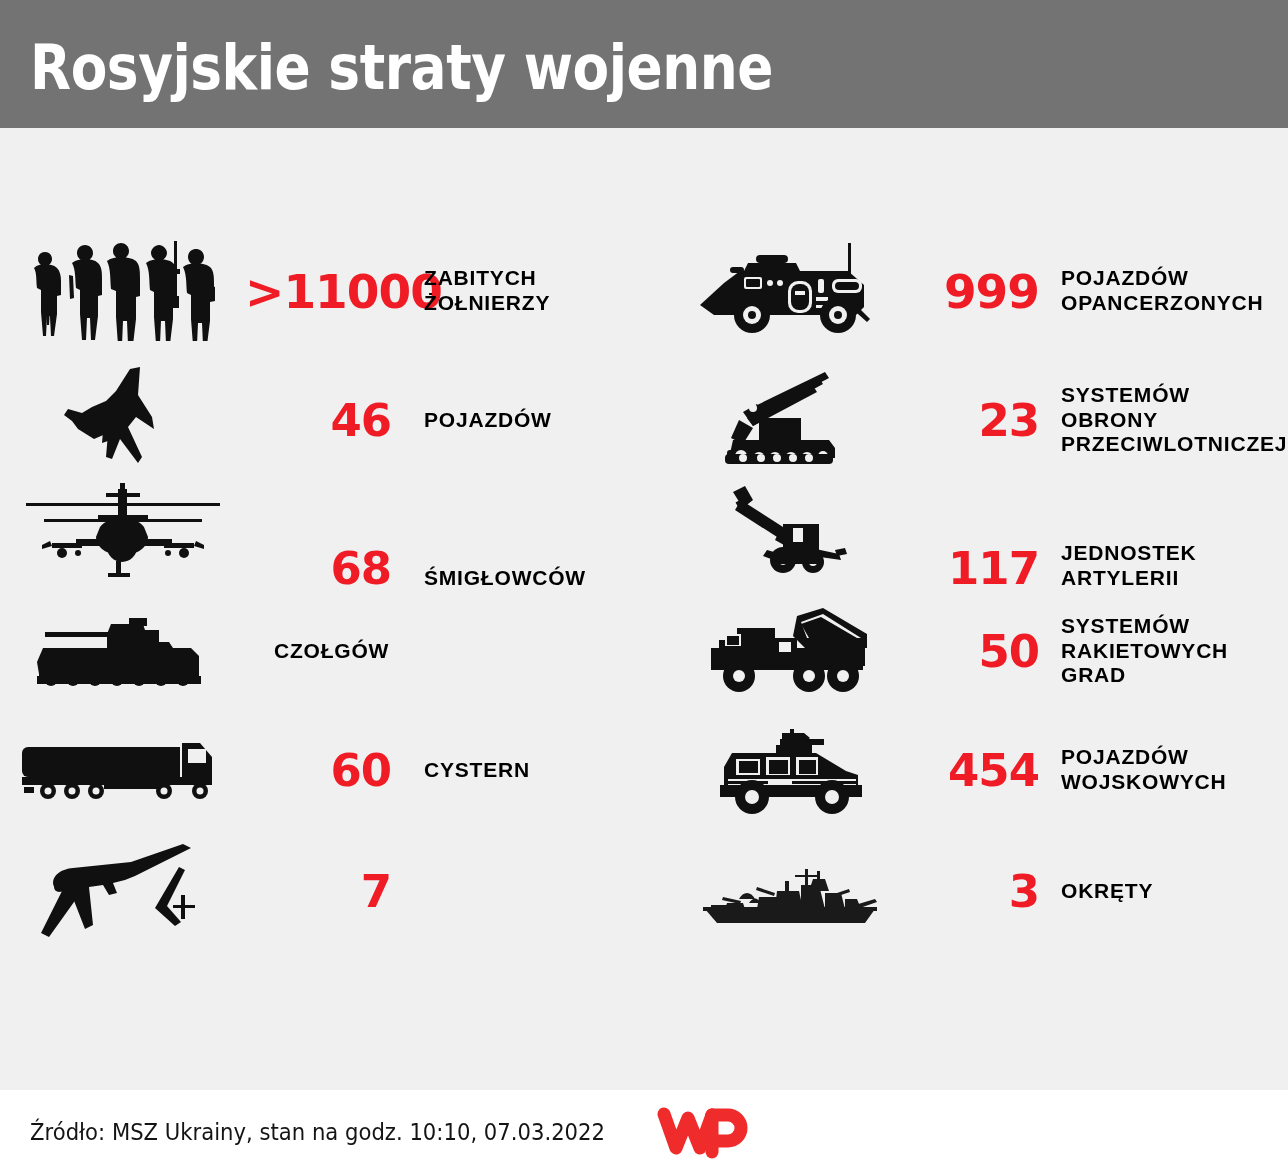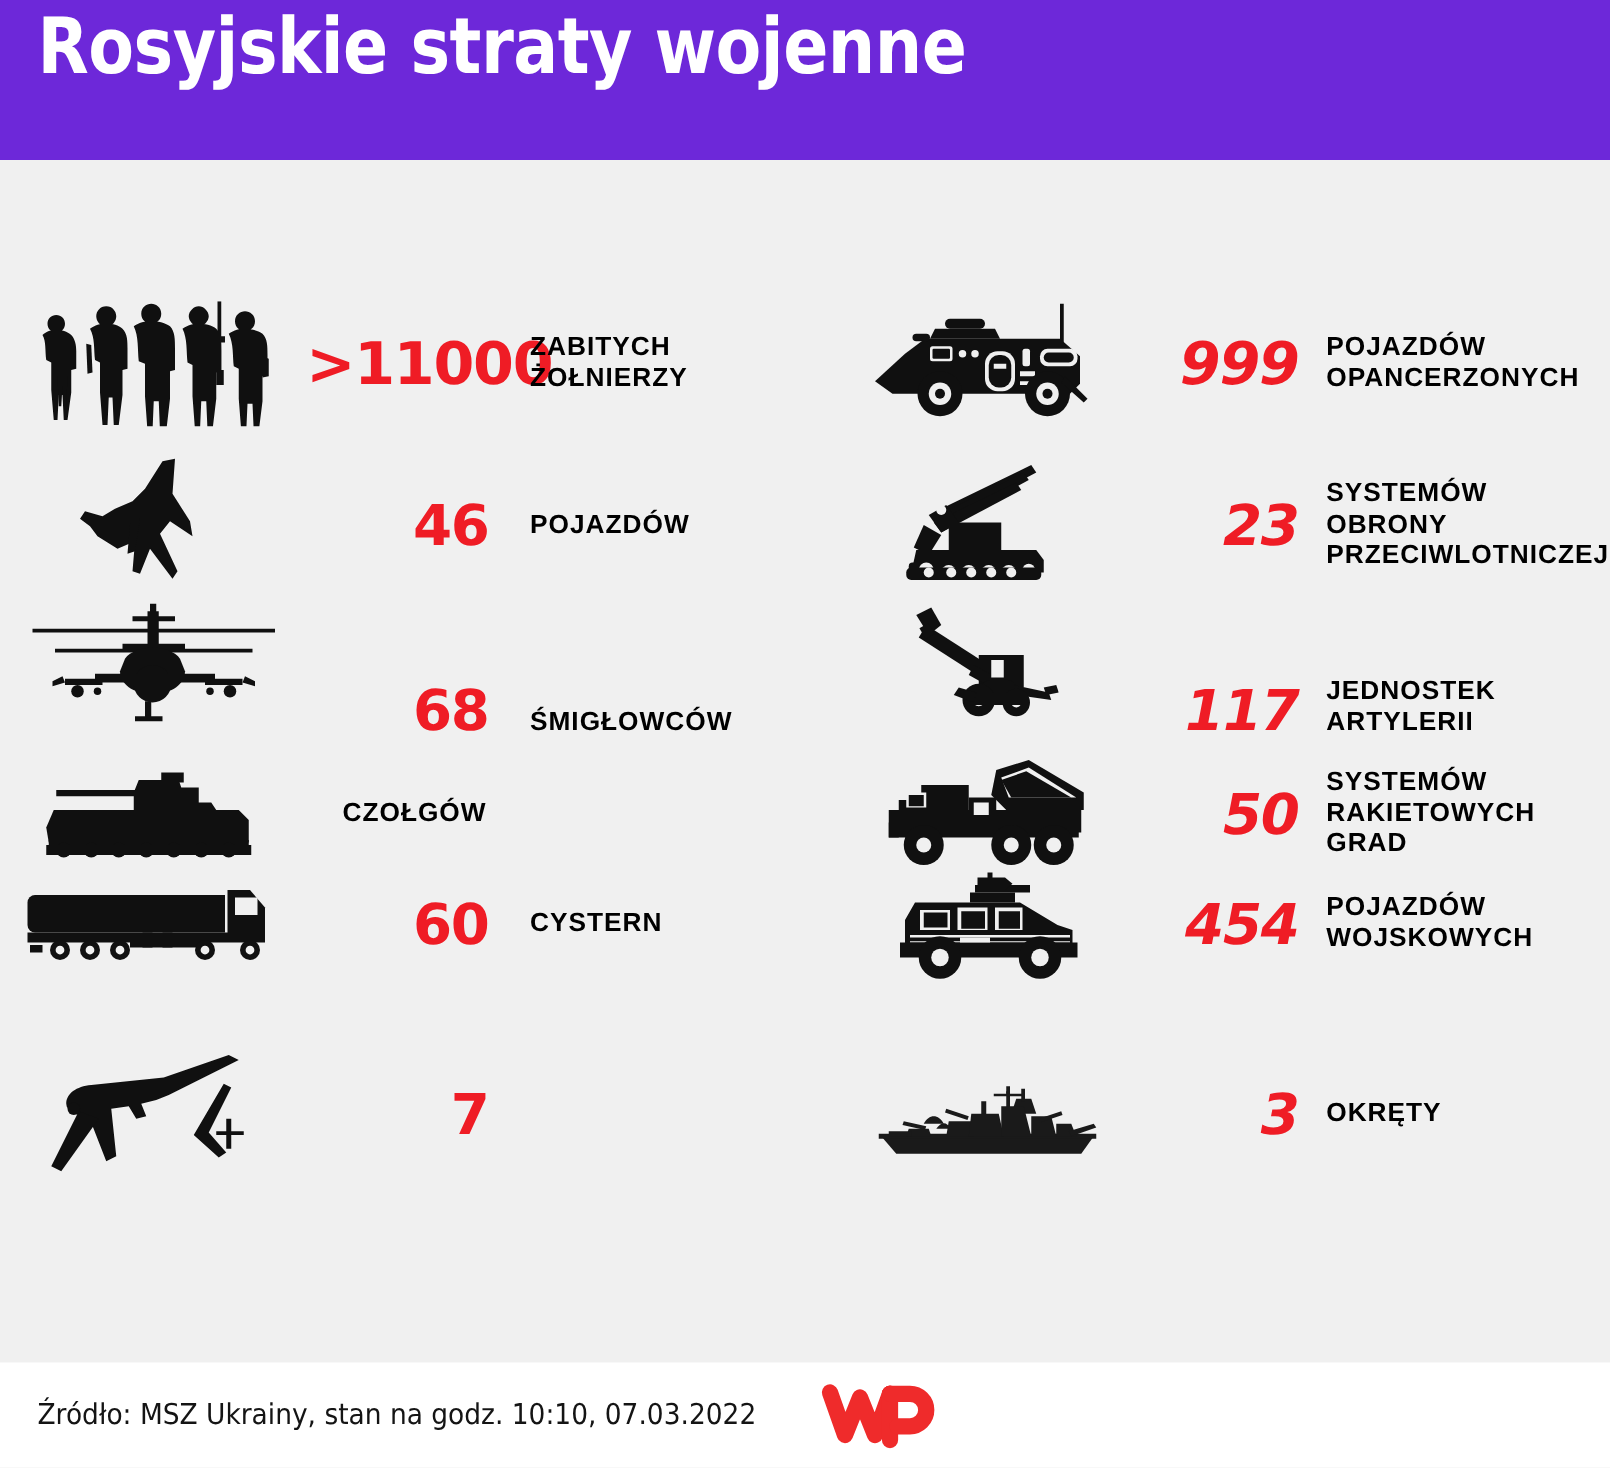--- a/index.html
+++ b/index.html
@@ -20,22 +20,23 @@
     background: #f0f0f0;
   }
 
   
   .header {
     position: absolute;
     top: 0;
     left: 0;
     width: 1288px;
     height: 135px;
-    background: #6d28d9;
+    background: #737373;
     display: flex;
+    align-items: center;
   }
   .header-title {
     color: #ffffff;
     font-family: "DejaVu Sans", sans-serif;
     font-size: 62px;
     font-weight: bold;
     letter-spacing: -0.5px;
     margin-left: 30px;
     transform: scaleX(0.86);
     transform-origin: left center;
@@ -67,21 +68,21 @@
     height: 120px;
     display: flex;
     align-items: center;
   }
 
   
   .r1 { top: 103px; }
   .r2 { top: 232px; }
   .r3 { top: 343px; align-items: flex-end; }
   .r4 { top: 463px; }
-  .r5 { top: 551px; }
+  .r5 { top: 582px; }
   .r6 { top: 703px; }
 
   .icon-cell {
     width: 245px;
     height: 120px;
     display: flex;
     align-items: center;
     justify-content: center;
     flex: 0 0 245px;
   }
@@ -105,21 +106,20 @@
     letter-spacing: -1px;
     line-height: 1;
     padding-right: 4px;
     box-sizing: border-box;
     white-space: nowrap;
   }
   .column.right .num-cell {
     flex: 0 0 110px;
     width: 110px;
     padding-right: 0;
-    font-style: italic;
   }
   .num-cell.big {
     font-size: 47px;
   }
 
   .label-cell {
     flex: 1 1 auto;
     padding-left: 29px;
     color: #000000;
     font-family: "Liberation Sans", sans-serif;

